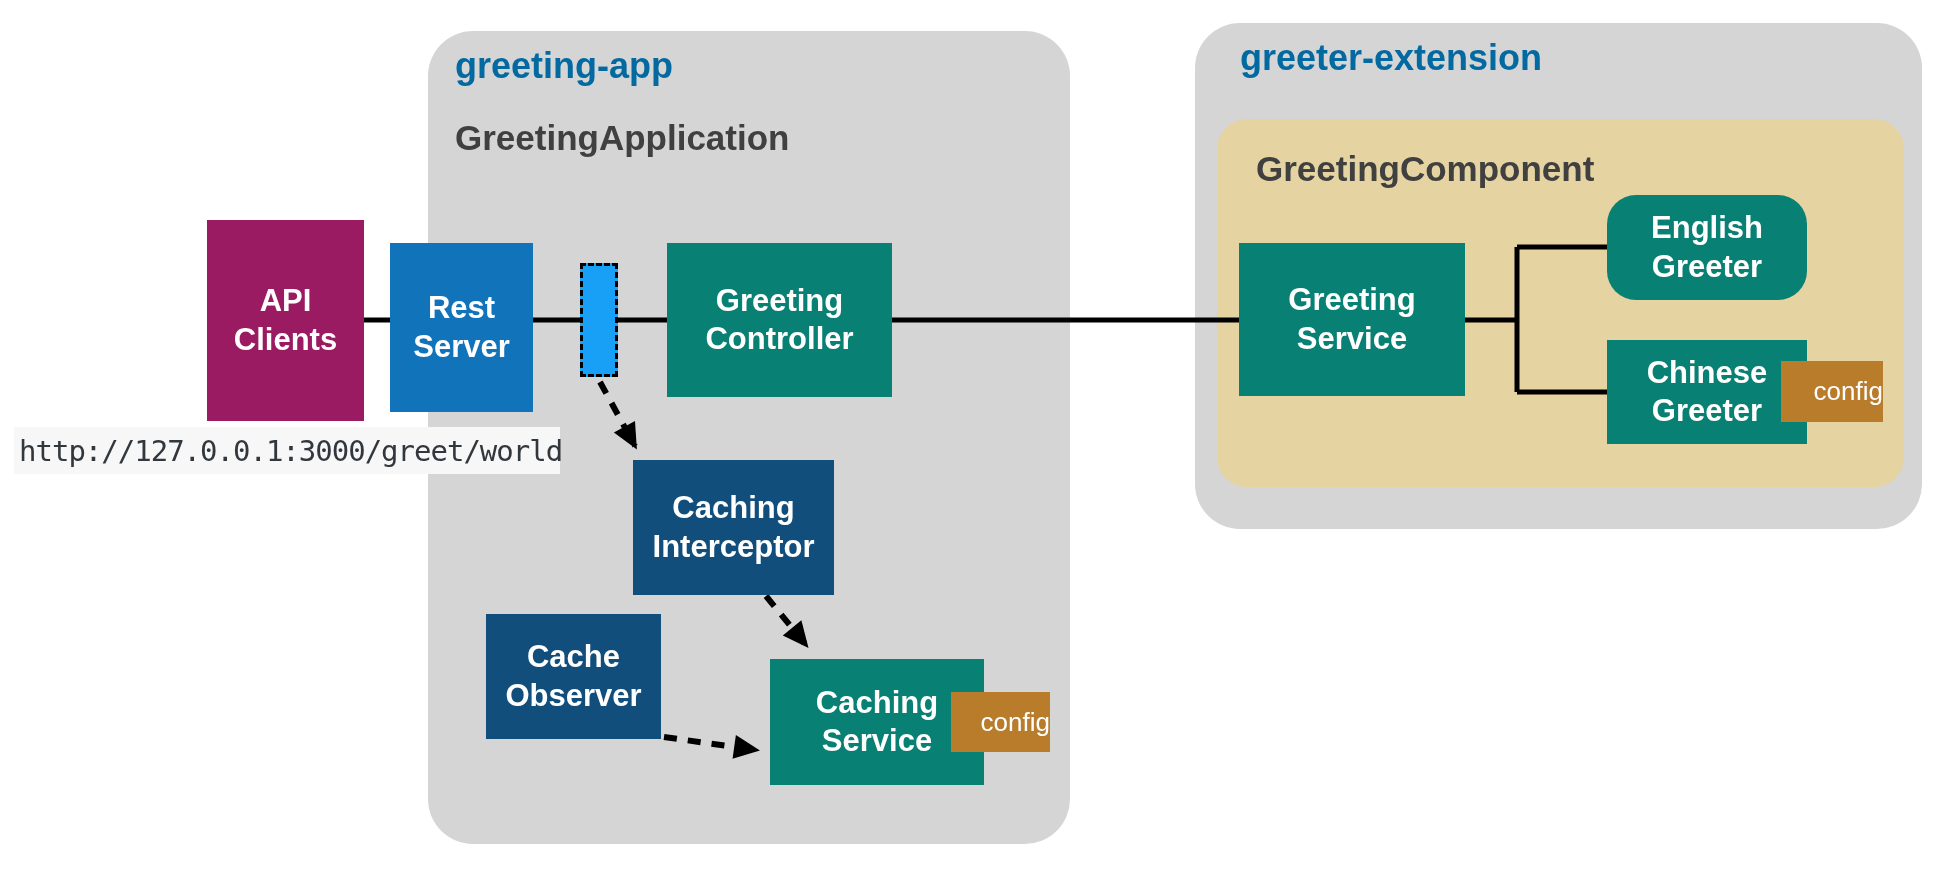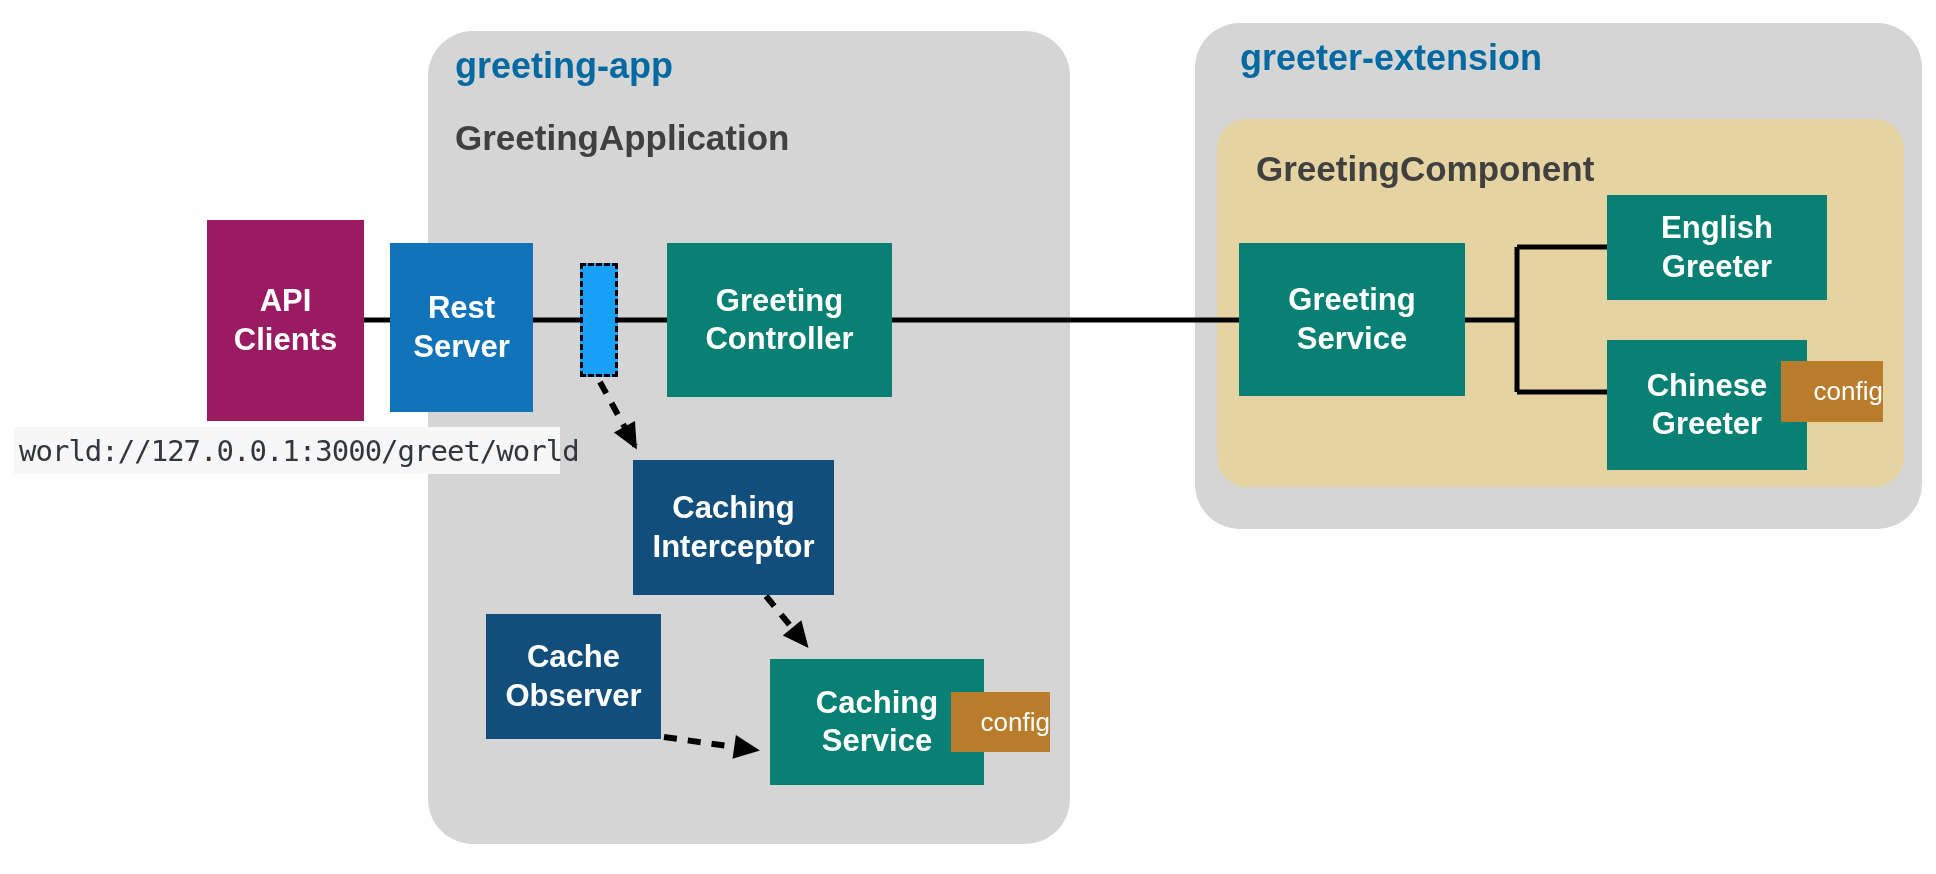--- a/index.html
+++ b/index.html
@@ -48,22 +48,22 @@
   .node-rest-server{left:390px;top:243px;width:143px;height:169px;}
   .node-interceptor-slot{
     left:580px;top:263px;width:38px;height:114px;
     border:3px dashed #000;box-sizing:border-box;
   }
   .node-greeting-controller{left:667px;top:243px;width:225px;height:154px;}
   .node-caching-interceptor{left:633px;top:460px;width:201px;height:135px;}
   .node-cache-observer{left:486px;top:614px;width:175px;height:125px;}
   .node-caching-service{left:770px;top:659px;width:214px;height:126px;}
   .node-greeting-service{left:1239px;top:243px;width:226px;height:153px;}
-  .node-english-greeter{left:1607px;top:195px;width:220px;height:105px;}
-  .node-chinese-greeter{left:1607px;top:340px;width:200px;height:130px;}
+  .node-english-greeter{left:1607px;top:195px;width:200px;height:105px;border-radius:29px;}
+  .node-chinese-greeter{left:1607px;top:340px;width:200px;height:104px;}
   
   .badge{
     position:absolute;z-index:4;
     display:flex;align-items:center;justify-content:flex-end;
     color:#ffffff;font-size:26px;font-weight:400;
   }
   .badge-caching{left:951px;top:692px;width:99px;height:60px;}
   .badge-chinese{left:1781px;top:361px;width:102px;height:61px;}
   
   .url-chip{
@@ -164,16 +164,16 @@
 
   <div class="node node-chinese-greeter" style="background: rgb(8, 128, 115);">
     <span>Chinese
 Greeter</span>
   </div>
   <div class="badge badge-chinese" style="background: rgb(185, 124, 43);">
     <span>config</span>
   </div>
 
   <div class="url-chip">
-    <span>world://127.0.0.1:3000/greet/world</span>
+    <span>http://127.0.0.1:3000/greet/world</span>
   </div>
 
 </div>
 
 </body></html>

